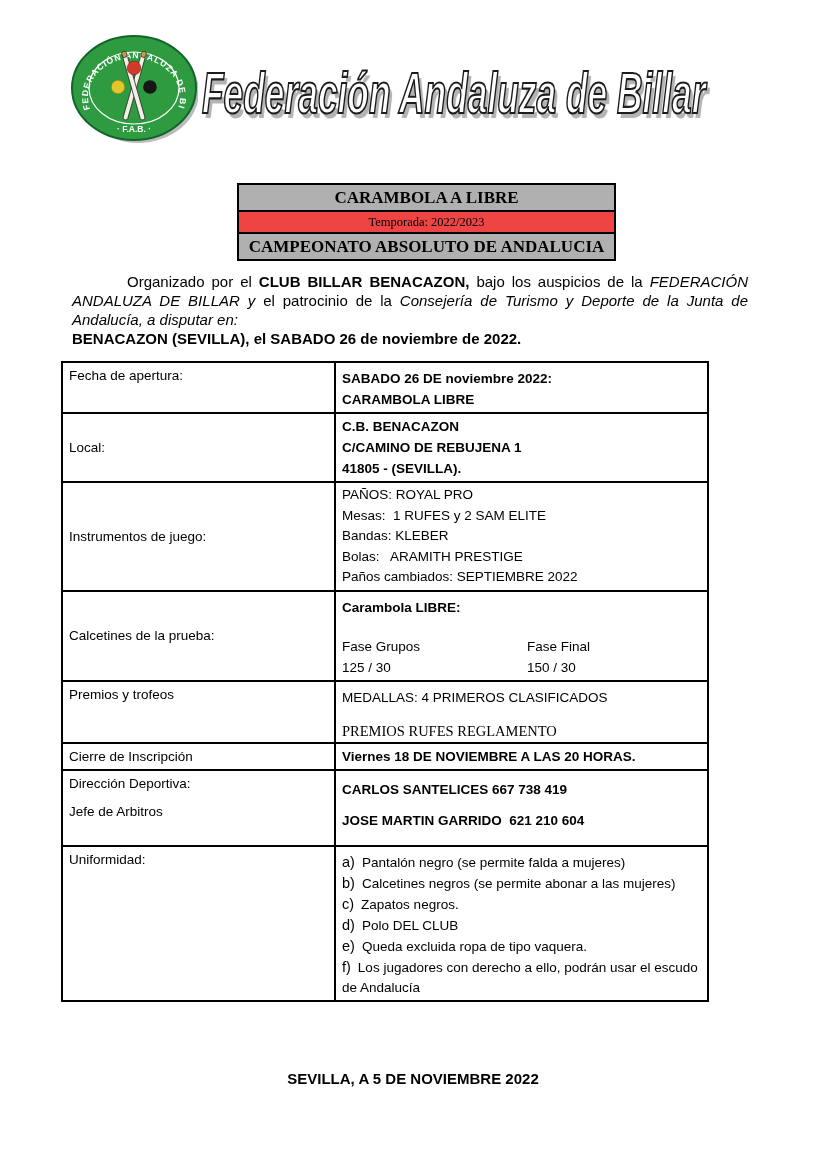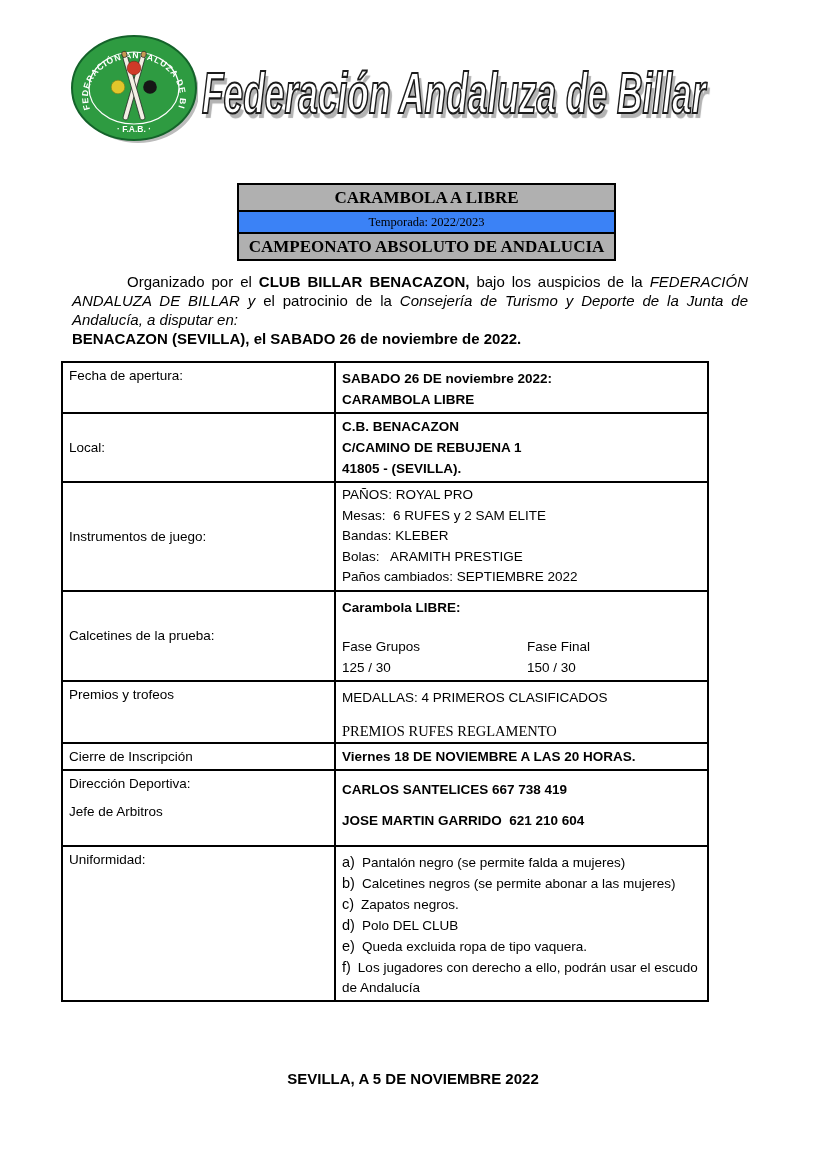--- a/index.html
+++ b/index.html
@@ -24,21 +24,21 @@
   }
 
   
   .banners { position:absolute; left:237px; top:183px; width:379px; }
   .banner {
     border:2px solid #000; text-align:center;
     font-family:"Liberation Serif", serif;
   }
   .banner + .banner { margin-top:-2px; }
   .banner.gray { background:#b0b0b0; font-weight:bold; font-size:17px; padding:3px 5px 2px; }
-  .banner.white { background:#3b82f6; font-size:12.5px; padding:3px 0 2px; }
+  .banner.white { background:#ef4444; font-size:12.5px; padding:3px 0 2px; }
 
   
   .intro { position:absolute; left:72px; top:272px; width:676px; font-size:15px; line-height:19px; }
   .intro-p { text-align:justify; text-indent:55px; }
   .intro .it { font-style:italic; }
   .intro .b  { font-weight:bold; }
   .intro-bold { font-weight:bold; }
 
   
   table.doc-table {
@@ -141,21 +141,21 @@
       <td class="vmid">
         <div class="vline bold">C.B. BENACAZON</div>
         <div class="vline bold">C/CAMINO DE REBUJENA 1</div>
         <div class="vline bold">41805 - (SEVILLA).</div>
       </td>
     </tr>
     <tr class="r3">
       <td class="c1 vmid">Instrumentos de juego:</td>
       <td class="vmid">
         <div class="vline">PAÑOS: ROYAL PRO</div>
-        <div class="vline">Mesas:  6 RUFES y 2 SAM ELITE</div>
+        <div class="vline">Mesas:  1 RUFES y 2 SAM ELITE</div>
         <div class="vline">Bandas: KLEBER</div>
         <div class="vline">Bolas:   ARAMITH PRESTIGE</div>
         <div class="vline">Paños cambiados: SEPTIEMBRE 2022</div>
       </td>
     </tr>
     <tr class="r4">
       <td class="c1 vmid">Calcetines de la prueba:</td>
       <td class="pt4">
         <div class="vline bold">Carambola LIBRE:</div>
         <div class="gap18"></div>

